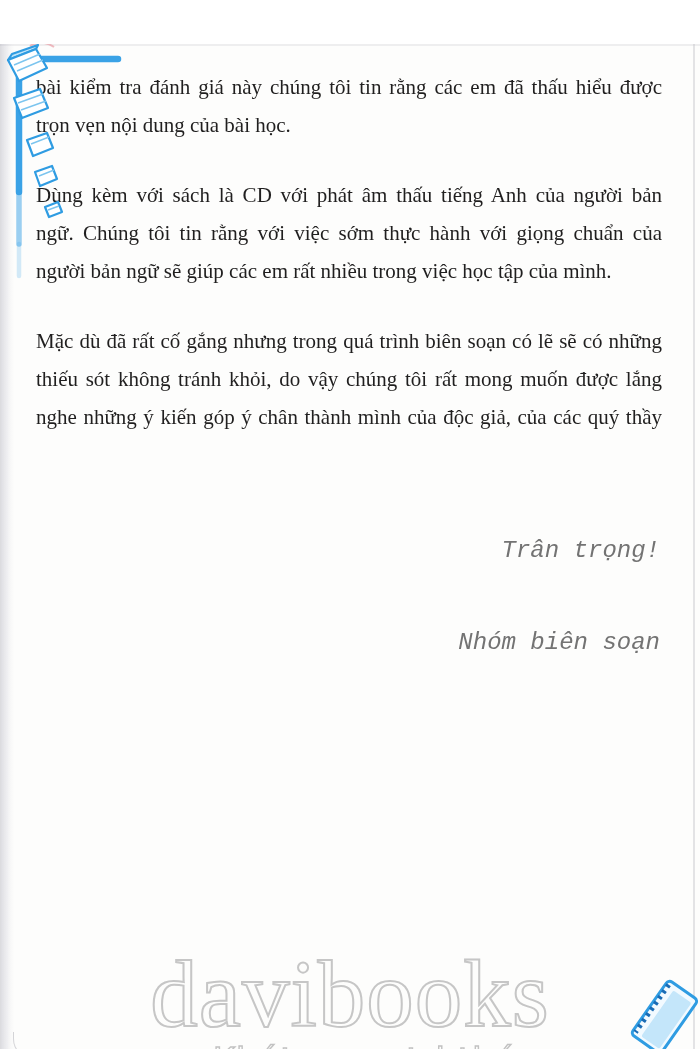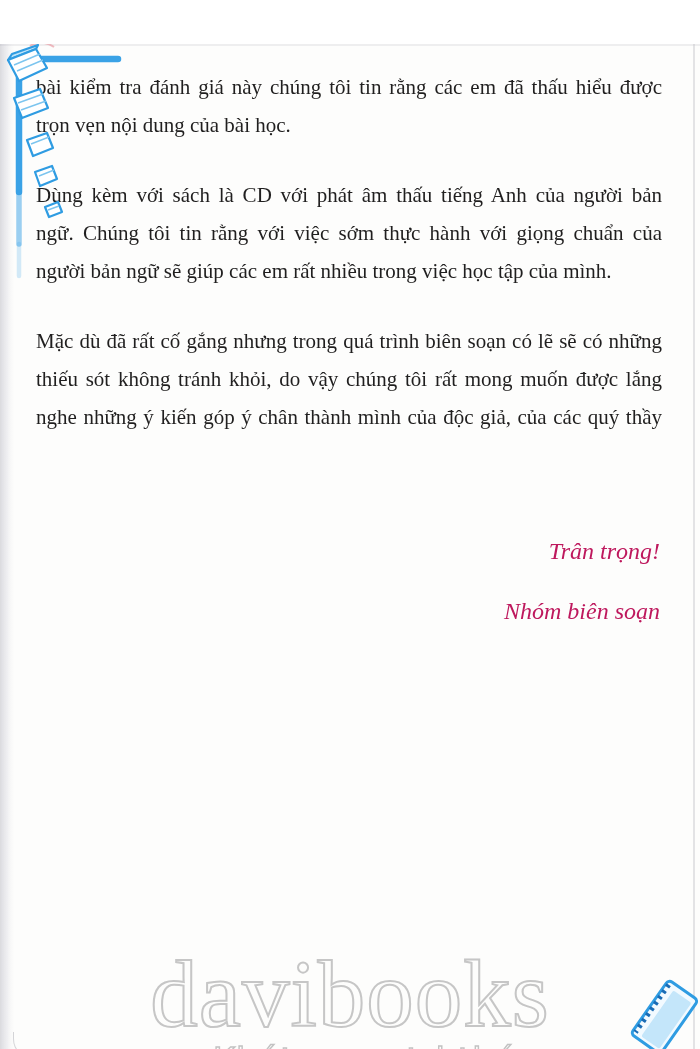--- a/index.html
+++ b/index.html
@@ -46,24 +46,24 @@
     font-size:21px;line-height:38px;color:#201f1f;
     z-index:2;
   }
   .para + .para{margin-top:32px;}
   .line{text-align:justify;text-align-last:justify;}
   .line.last{text-align-last:left;}
   
   .signoff-closing,.signoff-author{
     position:absolute;right:40px;
     font-style:italic;font-size:24px;line-height:30px;
-    color:#be185d;z-index:2;
+    color:#737373;z-index:2;font-family:Liberation Mono, monospace;
   }
   .signoff-closing{top:492px;}
-  .signoff-author{top:552px;text-align:right;}
+  .signoff-author{top:584px;text-align:right;}
   
   .watermark-wordmark{
     position:absolute;left:0;top:898px;width:700px;text-align:center;
     font-family:"Liberation Serif", serif;
     font-size:95px;line-height:1.1;letter-spacing:1px;
     color:#a21caf;
     -webkit-text-fill-color:rgba(255,255,255,0.04);
     -webkit-text-stroke:2px #c6c6c6;
     z-index:2;
   }

